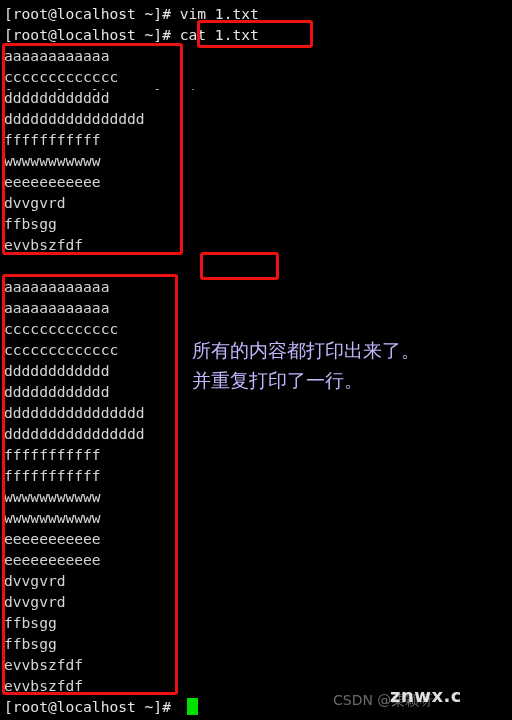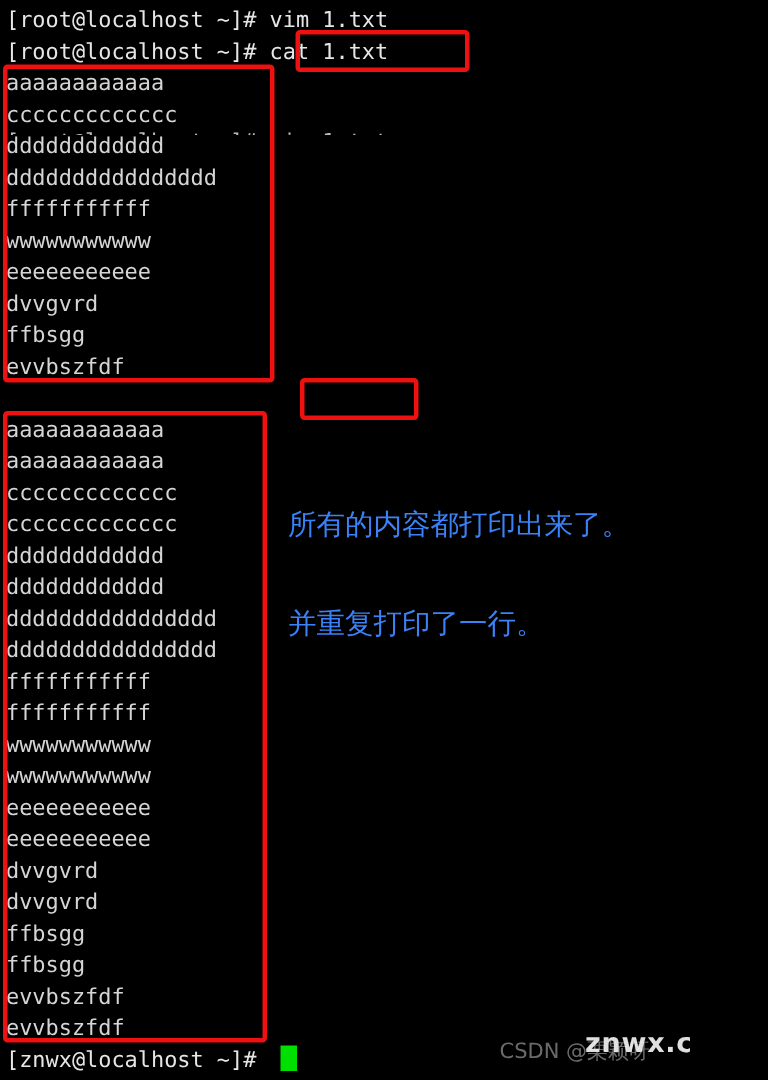--- a/index.html
+++ b/index.html
@@ -50,21 +50,21 @@
     position: absolute;
     border: 3px solid #ee1111;
     border-radius: 3px;
     box-sizing: border-box;
     pointer-events: none;
   }
 
   
   .annot {
     position: absolute;
-    color: #3b82f6;
+    color: #c4b5fd;
     font-family: "DejaVu Sans", "Liberation Sans", sans-serif;
     font-size: 19px;
     line-height: 27px;
     font-weight: 500;
     white-space: pre;
   }
 
   
   .wm-csdn {
     position: absolute;
@@ -126,30 +126,30 @@
     <div class="line out" style="position:absolute;left:0;top:528px;">eeeeeeeeeee</div>
     <div class="line out" style="position:absolute;left:0;top:549px;">eeeeeeeeeee</div>
     <div class="line out" style="position:absolute;left:0;top:570px;">dvvgvrd</div>
     <div class="line out" style="position:absolute;left:0;top:591px;">dvvgvrd</div>
     <div class="line out" style="position:absolute;left:0;top:612px;">ffbsgg</div>
     <div class="line out" style="position:absolute;left:0;top:633px;">ffbsgg</div>
     <div class="line out" style="position:absolute;left:0;top:654px;">evvbszfdf</div>
     <div class="line out" style="position:absolute;left:0;top:675px;">evvbszfdf</div>
 
     
-    <div class="line prompt" style="position:absolute;left:0;top:696px;"><span>[znwx@localhost ~]# </span><span class="cursor"></span></div>
+    <div class="line prompt" style="position:absolute;left:0;top:696px;"><span>[root@localhost ~]# </span><span class="cursor"></span></div>
   </div>
 
   <div class="box" style="left:197px;  top:20px;  width:116px; height:28px;"></div>
 
   <div class="box" style="left:2px;    top:43px;  width:181px; height:212px;"></div>
 
   <div class="box" style="left:200px;  top:252px; width:79px;  height:28px;"></div>
 
   <div class="box" style="left:2px;    top:274px; width:176px; height:421px;"></div>
 
   <div class="annot" style="left:192px; top:337px;">所有的内容都打印出来了。</div>
-  <div class="annot" style="left:192px; top:367px;margin-top:36px;">并重复打印了一行。</div>
+  <div class="annot" style="left:192px; top:367px;">并重复打印了一行。</div>
 
   <div class="wm-csdn" style="left:333px; top:692px;">CSDN @栗颖呀</div>
   <div class="wm-site" style="left:390px; top:685px;">znwx.cn</div>
 
 </div>
 
 </body></html>

